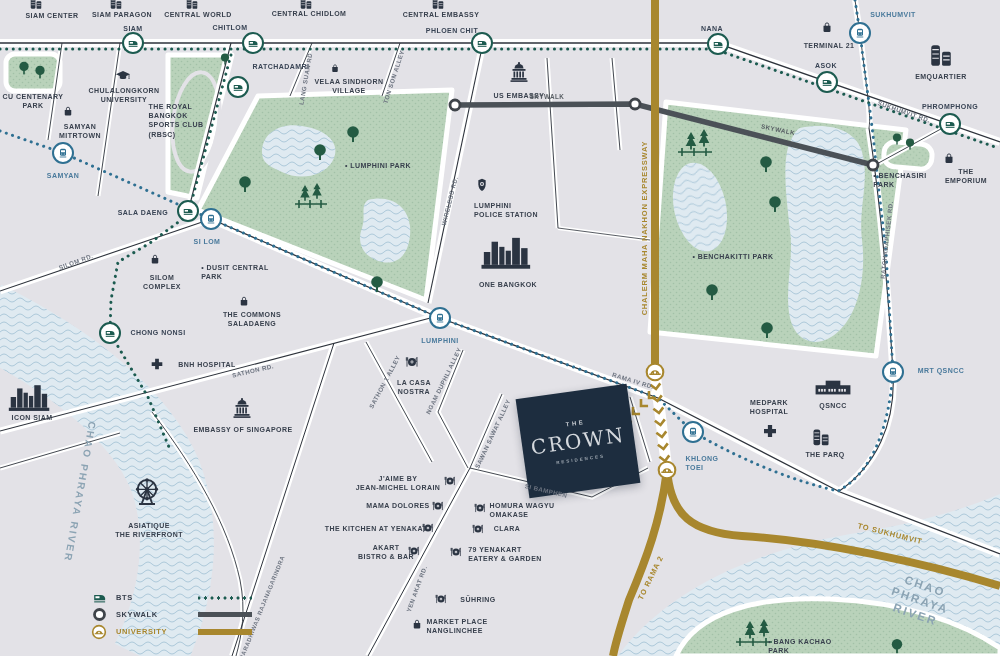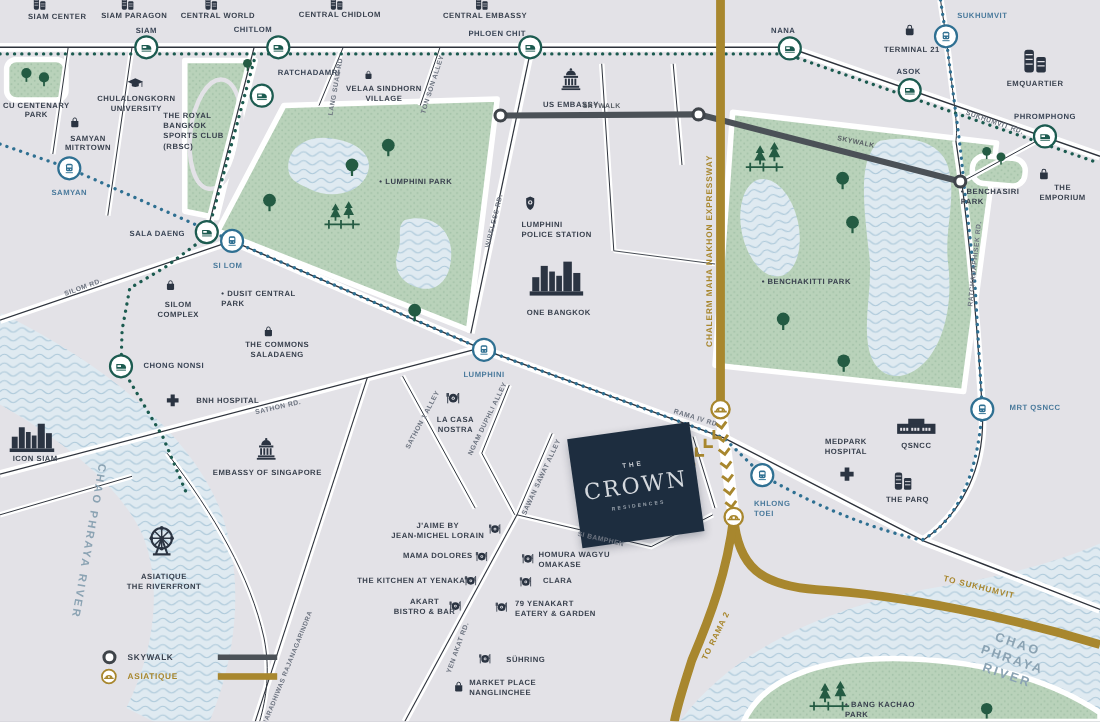--- a/index.html
+++ b/index.html
@@ -710,33 +710,42 @@
 TOEI</div>
       <div class="lbl gold" style="left: 890px; top: 534px; transform: translate(-50%, -50%) rotate(14deg);">TO SUKHUMVIT</div>
       <div class="lbl gold" style="left: 651px; top: 578px; transform: translate(-50%, -50%) rotate(-64deg);">TO RAMA 2</div>
       <div class="lbl river" style="left: 920px; top: 601px; transform: translate(-50%, -50%) rotate(19deg); font-size: 11.5px;">CHAO PHRAYA RIVER</div>
       <div class="lbl al" style="left: 800px; top: 646px; transform: translate(-50%, -50%);">•  BANG KACHAO
  PARK</div>
     </div>
 
 <div class="legend">
   <div class="lrow">
+    <span class="lic" style="color:#1c5b50">
+          <svg width="15" height="15" viewBox="0 0 24 24">
+            <use href="#sym-btstrain"></use>
+          </svg>
+        </span>
+    <span class="llab">BTS</span>
+    <span class="sw sw-bts"></span>
+  </div>
+  <div class="lrow">
     <span class="lic">
           <svg width="15" height="15" viewBox="0 0 24 24">
             <use href="#sym-ring"></use>
           </svg>
         </span>
     <span class="llab">SKYWALK</span>
     <span class="sw sw-skywalk"></span>
   </div>
   <div class="lrow">
     <span class="lic">
           <svg width="16" height="16" viewBox="0 0 24 24">
             <use href="#sym-interchange"></use>
           </svg>
         </span>
-    <span class="llab goldt">ASIATIQUE</span>
+    <span class="llab goldt">UNIVERSITY</span>
     <span class="sw sw-expressway"></span>
   </div>
 
 </div>
 
 </div>
 
 </body></html>

